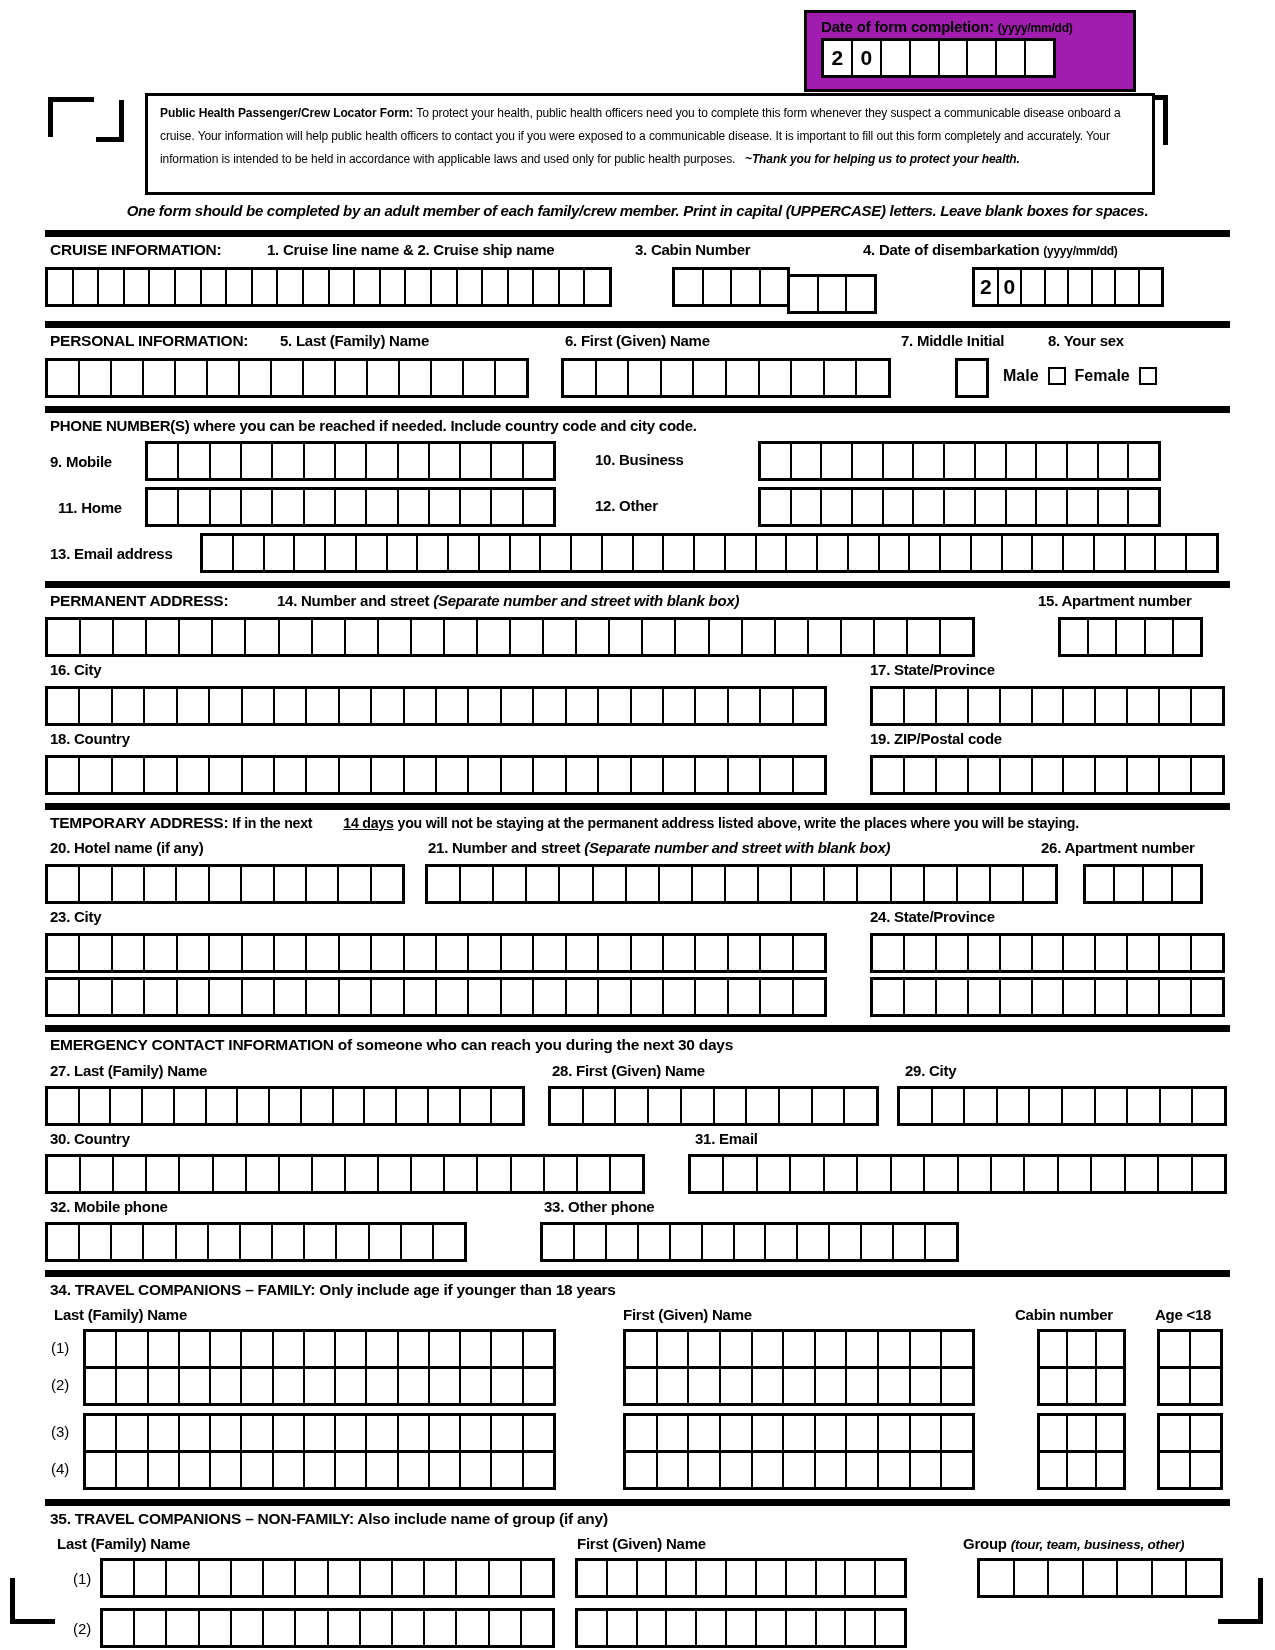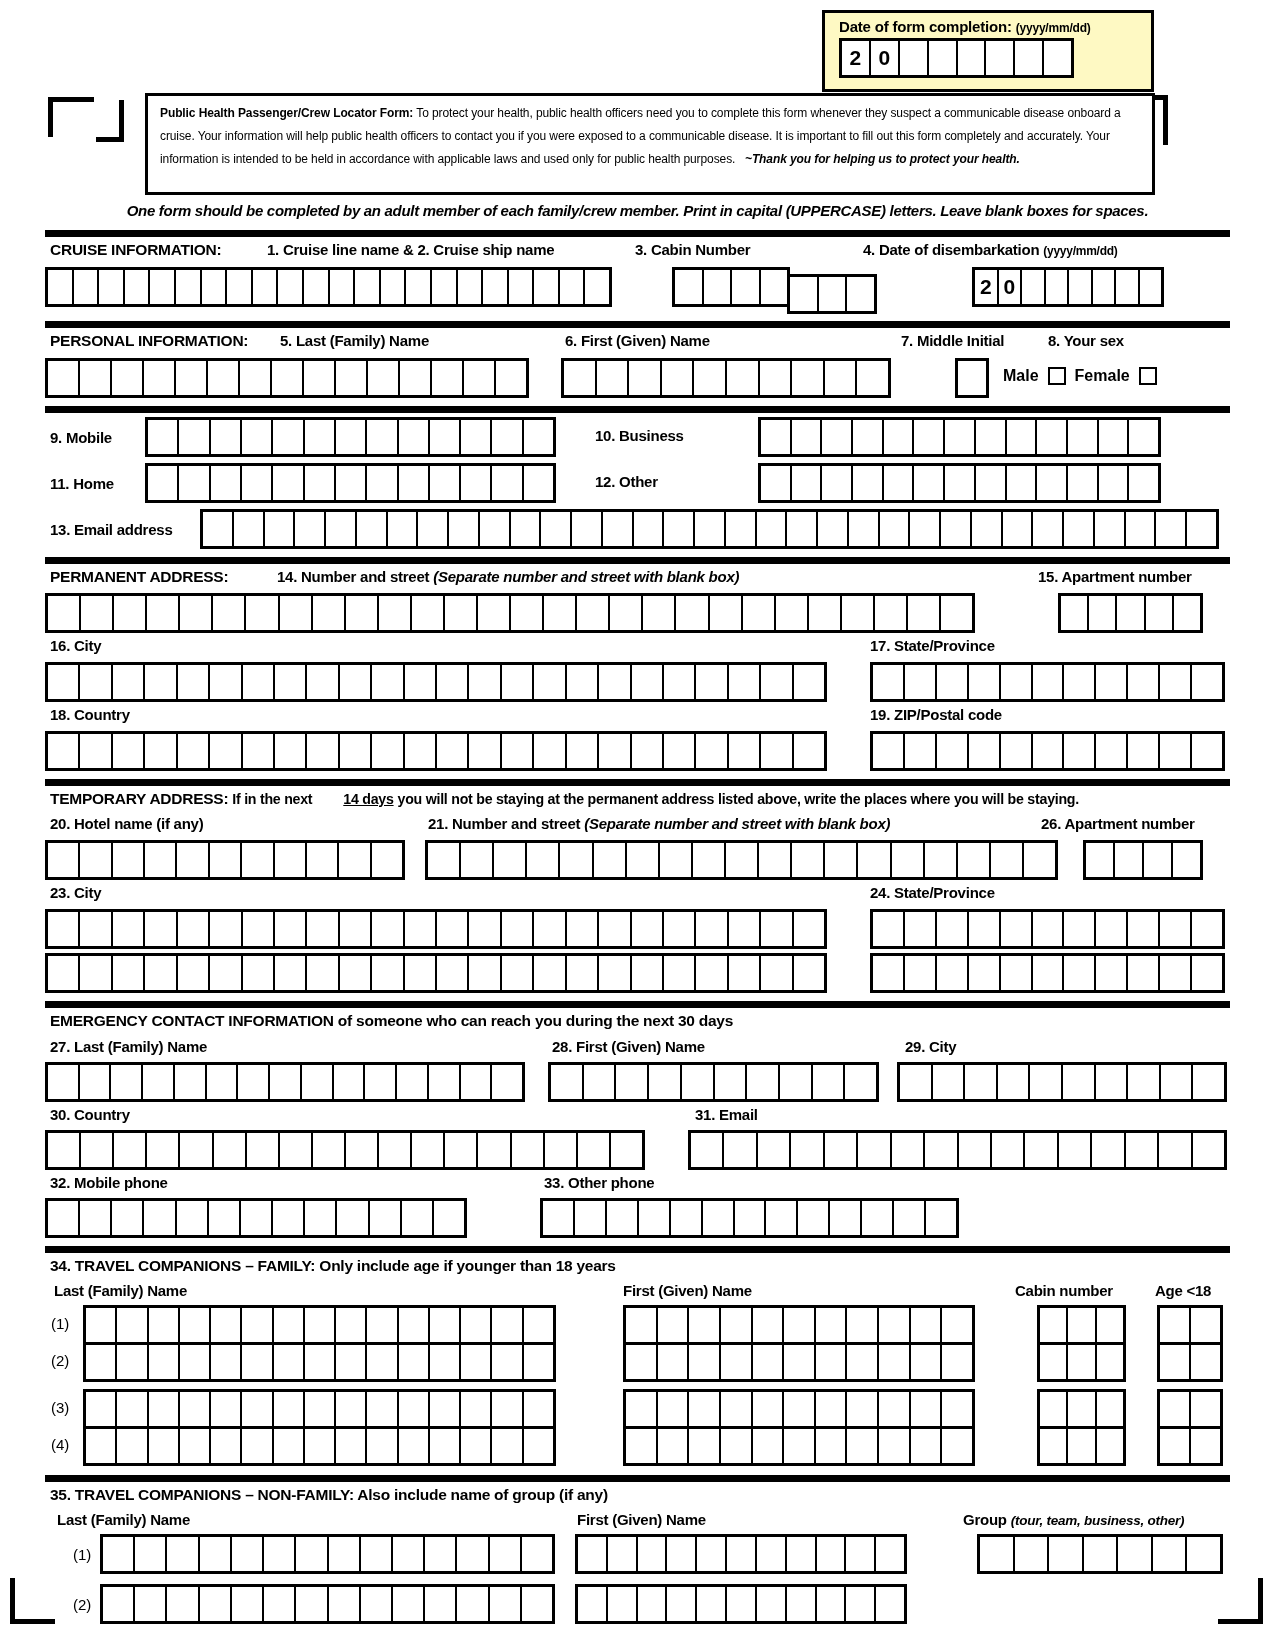--- a/index.html
+++ b/index.html
@@ -14,22 +14,22 @@
 
   
   .mark { position:absolute; }
   .mk-tl1 { left:48px; top:97px; width:46px; height:40px; border-top:5px solid #000; border-left:5px solid #000; }
   .mk-tl2 { left:96px; top:100px; width:28px; height:42px; border-right:5px solid #000; border-bottom:5px solid #000; }
   .mk-tr  { left:1126px; top:95px; width:42px; height:50px; border-top:5px solid #000; border-right:5px solid #000; z-index:0; }
   .mk-bl  { left:10px;  top:1578px; width:45px; height:46px; border-left:5px solid #000; border-bottom:5px solid #000; }
   .mk-br  { left:1218px; top:1578px; width:45px; height:46px; border-right:5px solid #000; border-bottom:5px solid #000; }
 
   .datebox {
-    position:absolute; left:822px; top:10px; width:332px; height:82px;
-    border:3px solid #000; background:#fef9c3; padding:5px 0 0 14px; z-index:2;
+    position:absolute; left:804px; top:10px; width:332px; height:82px;
+    border:3px solid #000; background:#a21caf; padding:5px 0 0 14px; z-index:2;
   }
   .datebox .dlabel { font-weight:bold; font-size:15px; letter-spacing:-0.2px; white-space:nowrap; }
   .datebox .dfmt { font-weight:bold; font-size:12px; }
 
   .headerbox {
     position:absolute; left:145px; top:93px; width:1010px; height:102px;
     border:3px solid #000; background:#fff; padding:6px 12px 0 12px; z-index:1;
   }
   .headerbox p { font-size:12px; line-height:23px; letter-spacing:-0.1px; }
   .headerbox .hb { font-weight:bold; }
@@ -203,20 +203,21 @@
         </div>
       <div class="sexwrap">
         <span>Male</span>
         <span class="cb"></span>
         <span>Female</span>
         <span class="cb"></span>
       </div>
     </div>
     <div class="hbar"></div>
 
+    <div class="heading" style="height:24px; padding-left:5px;">PHONE NUMBER(S) where you can be reached if needed. Include country code and city code.</div>
     <div class="rowc" style="height:46px;">
       <span class="lbl" style="left:5px; top:12px;">9. Mobile</span>
       <div class="brow" style="left:100px; width:411px;">
           <div class="cell"></div>
           <div class="cell"></div>
           <div class="cell"></div>
           <div class="cell"></div>
           <div class="cell"></div>
           <div class="cell"></div>
           <div class="cell"></div>
@@ -238,21 +239,21 @@
           <div class="cell"></div>
           <div class="cell"></div>
           <div class="cell"></div>
           <div class="cell"></div>
           <div class="cell"></div>
           <div class="cell"></div>
           <div class="cell"></div>
         </div>
     </div>
     <div class="rowc" style="height:46px;">
-      <span class="lbl" style="left:5px; top:12px;">11. Home</span>
+      <span class="lbl" style="left:13px; top:12px;">11. Home</span>
       <div class="brow" style="left:100px; width:411px;">
           <div class="cell"></div>
           <div class="cell"></div>
           <div class="cell"></div>
           <div class="cell"></div>
           <div class="cell"></div>
           <div class="cell"></div>
           <div class="cell"></div>
           <div class="cell"></div>
           <div class="cell"></div>

